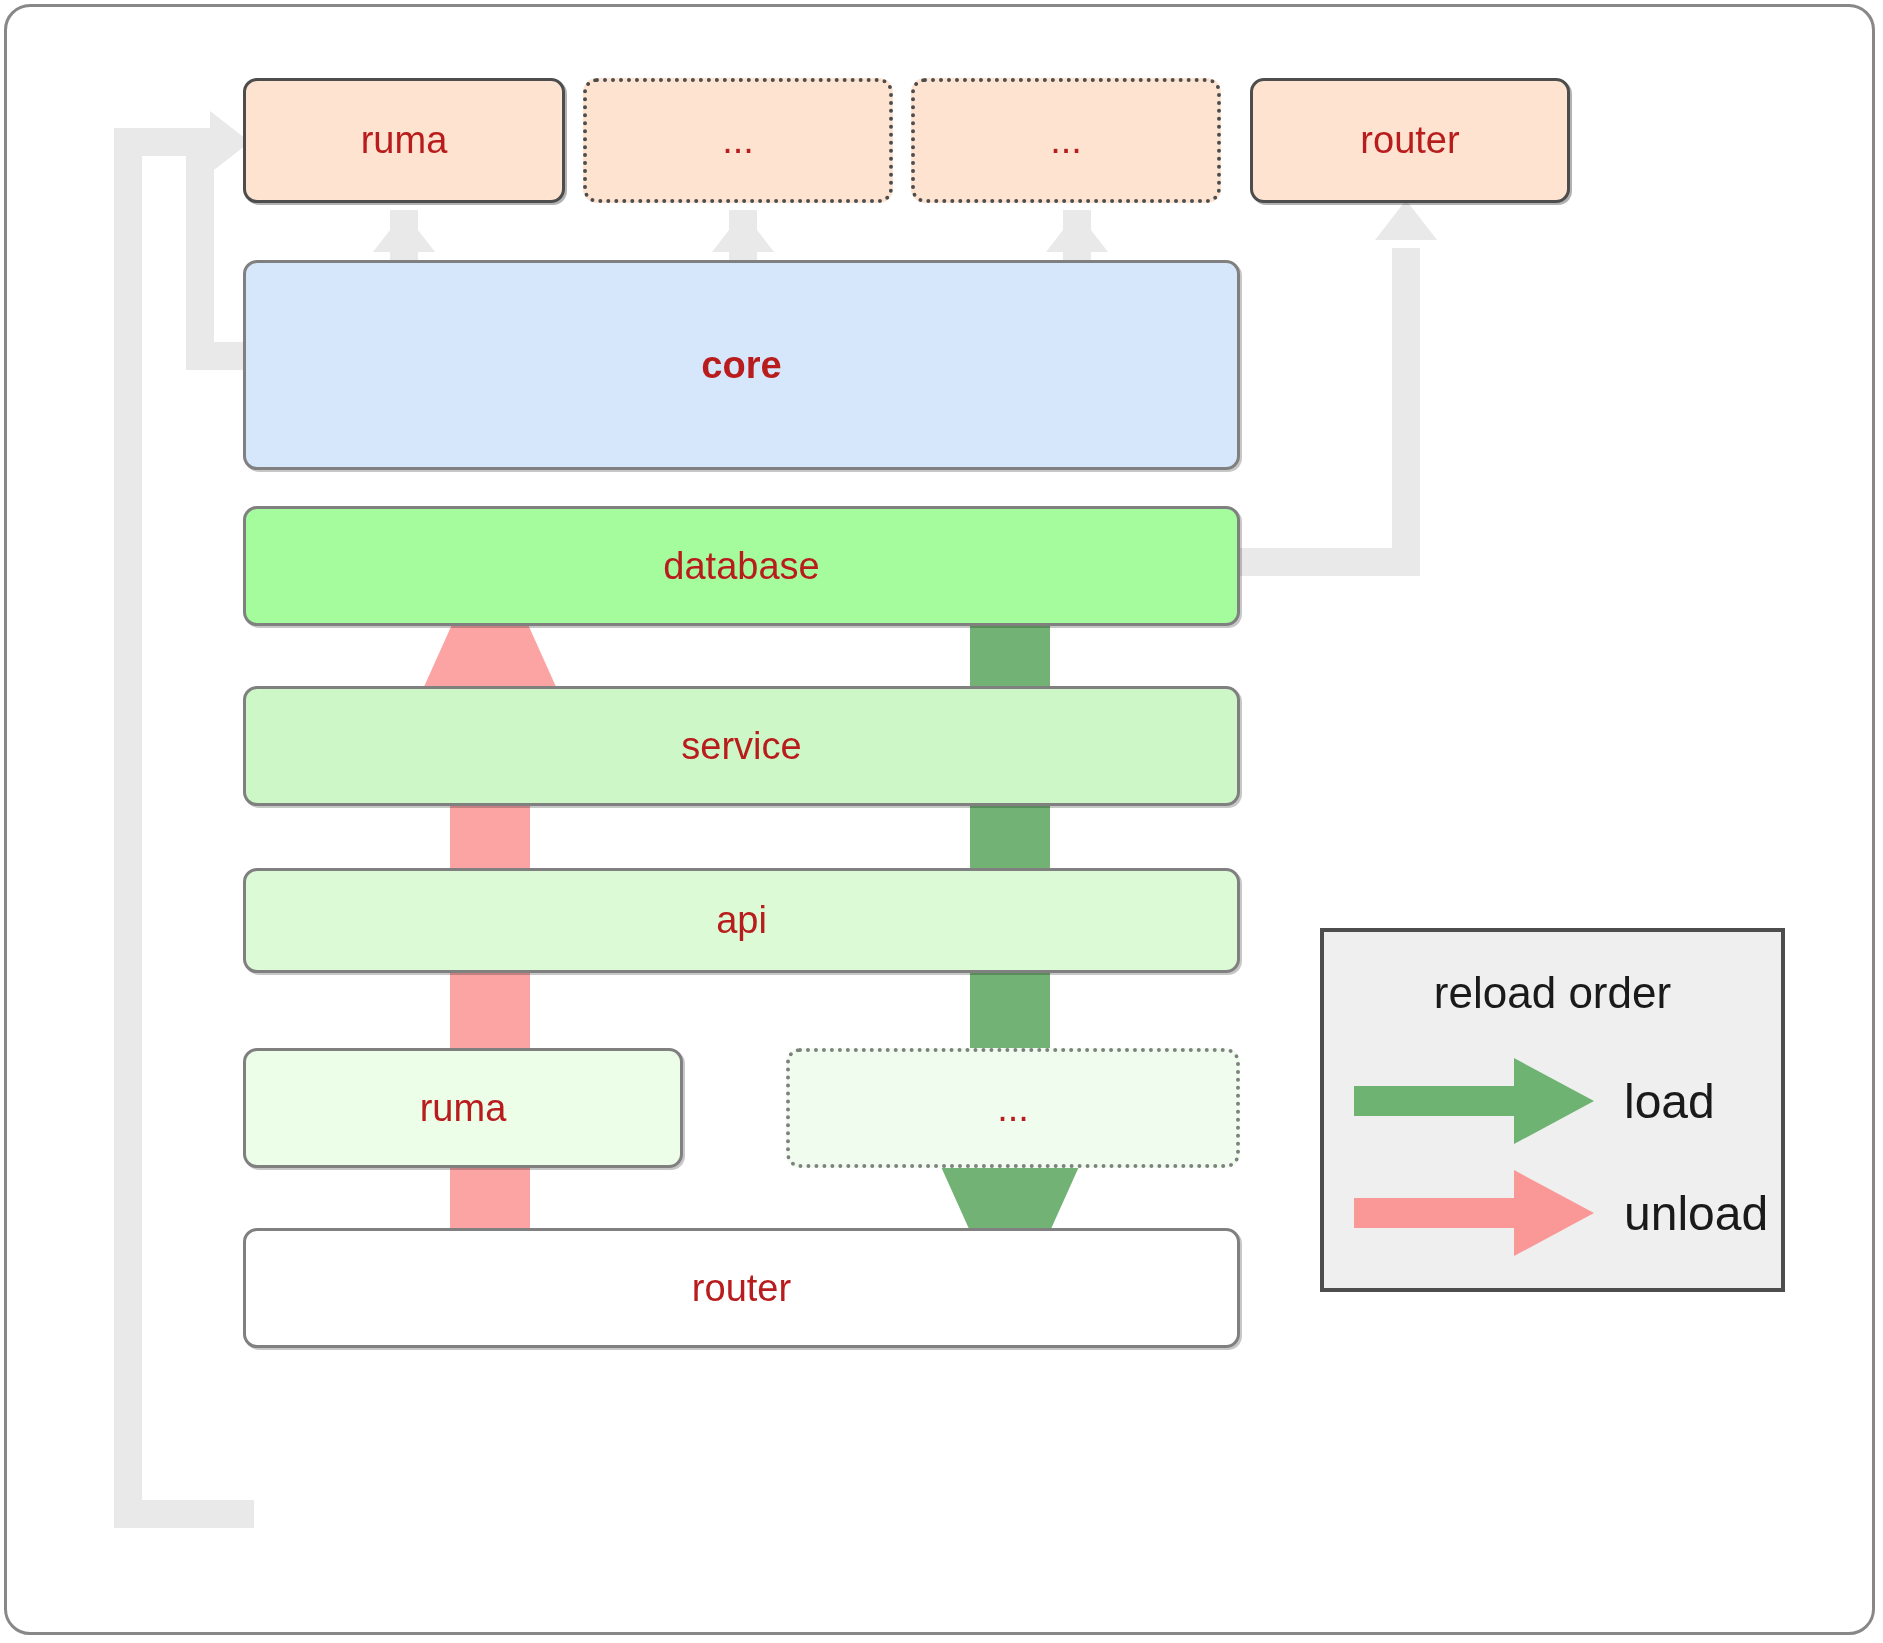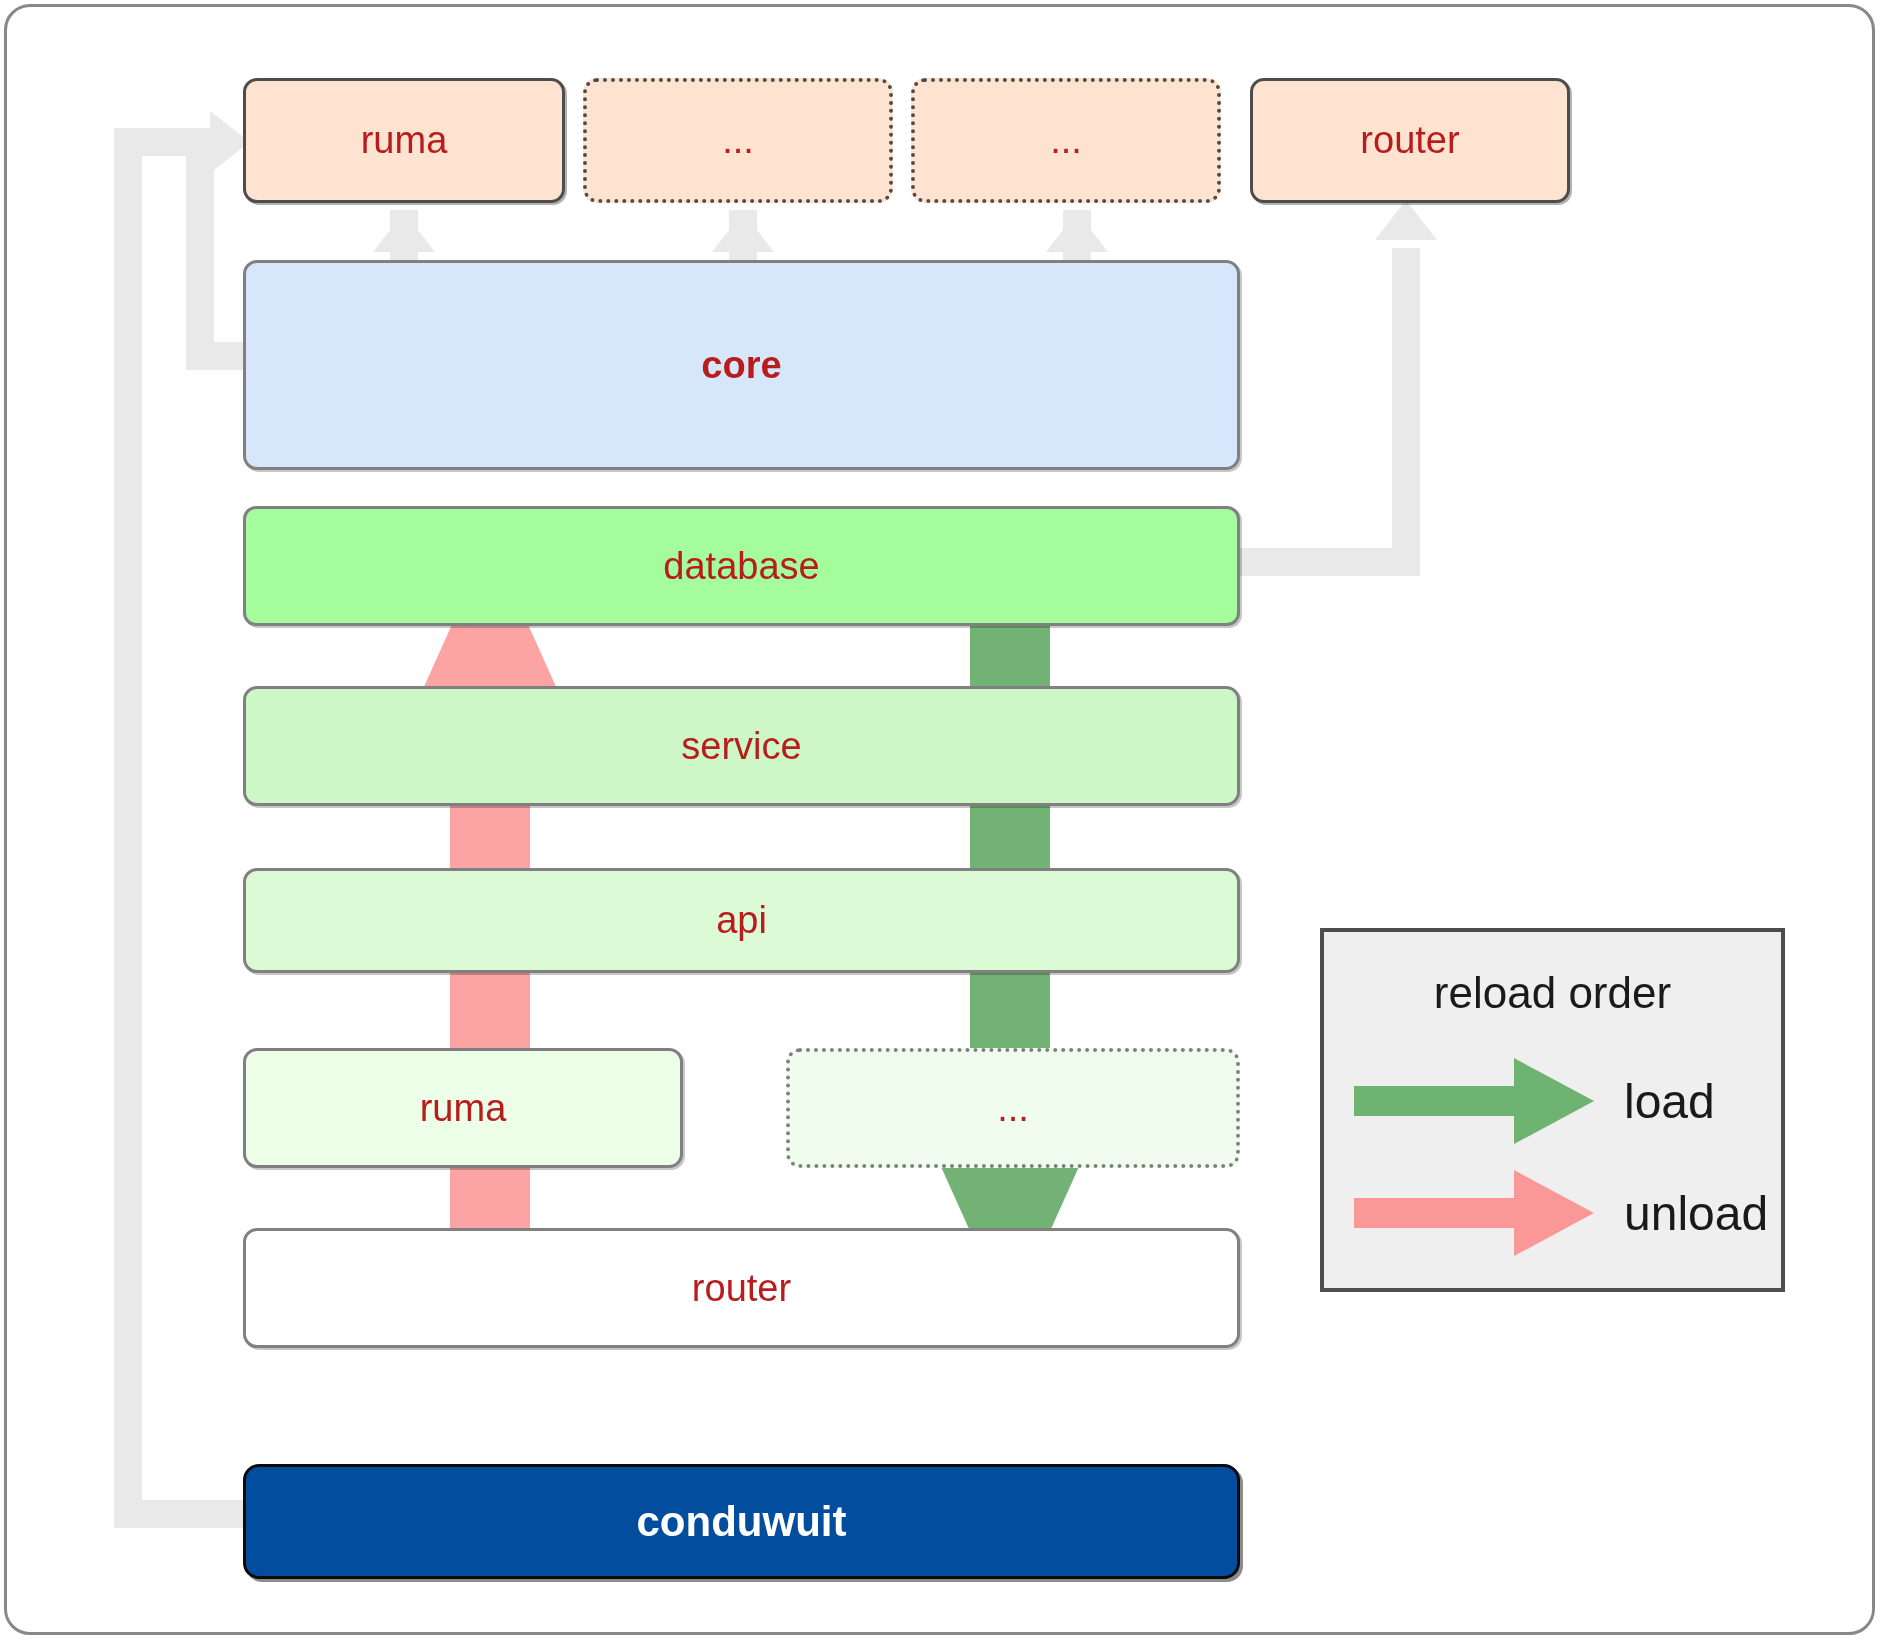--- a/index.html
+++ b/index.html
@@ -58,21 +58,21 @@
   }
 
   
   .layer {
     border: 3px solid #808080;
     box-shadow: 2px 2px 0 rgba(0,0,0,0.22);
   }
   .layer.dotted { border-style: dotted; border-width: 4px; box-shadow:none;}
 
   .core-box    { background: #d6e7fb; }
-  .db-box      { background: #a4fc9c; border-radius: 13px; }
+  .db-box      { background: #a4fc9c; }
   .service-box { background: #cdf7c6; }
   .api-box     { background: #ddfad6; }
   .admin-box   { background: #ecfde8; }
   .dots-box    { background: #f0fdee; }
   .router-box  { background: #ffffff; }
 
   .root-box {
     background: #034d9e;
     border: 3px solid #0a0a0a;
     border-radius: 16px;
@@ -205,23 +205,20 @@
   </div>
 
   <div class="node layer dots-box dotted" style="left:786px; top:1048px; width:454px; height:120px;">
     <span class="lbl">...</span>
   </div>
 
   <div class="node layer router-box" style="left:243px; top:1228px; width:997px; height:120px;">
     <span class="lbl">router</span>
   </div>
 
-  <div class="node root-box" style="left:243px; top:1464px; width:997px; height:115px; font-size:42px; font-weight:bold;">
-    <span class="lbl">conduwuit</span>
-  </div>
 
   <svg class="bigarrow" style="left:390px; top:540px;" width="200" height="770" viewBox="0 0 200 770">
     <polygon points="100,0 190,200 140,200 140,770 60,770 60,200 10,200" fill="#fb8d8d" fill-opacity="0.80"></polygon>
   </svg>
 
   <svg class="bigarrow" style="left:910px; top:560px;" width="200" height="760" viewBox="0 0 200 760">
     <polygon points="60,0 140,0 140,560 190,560 100,760 10,560 60,560" fill="#4a9e4e" fill-opacity="0.78"></polygon>
   </svg>
 
   <div id="legend">

